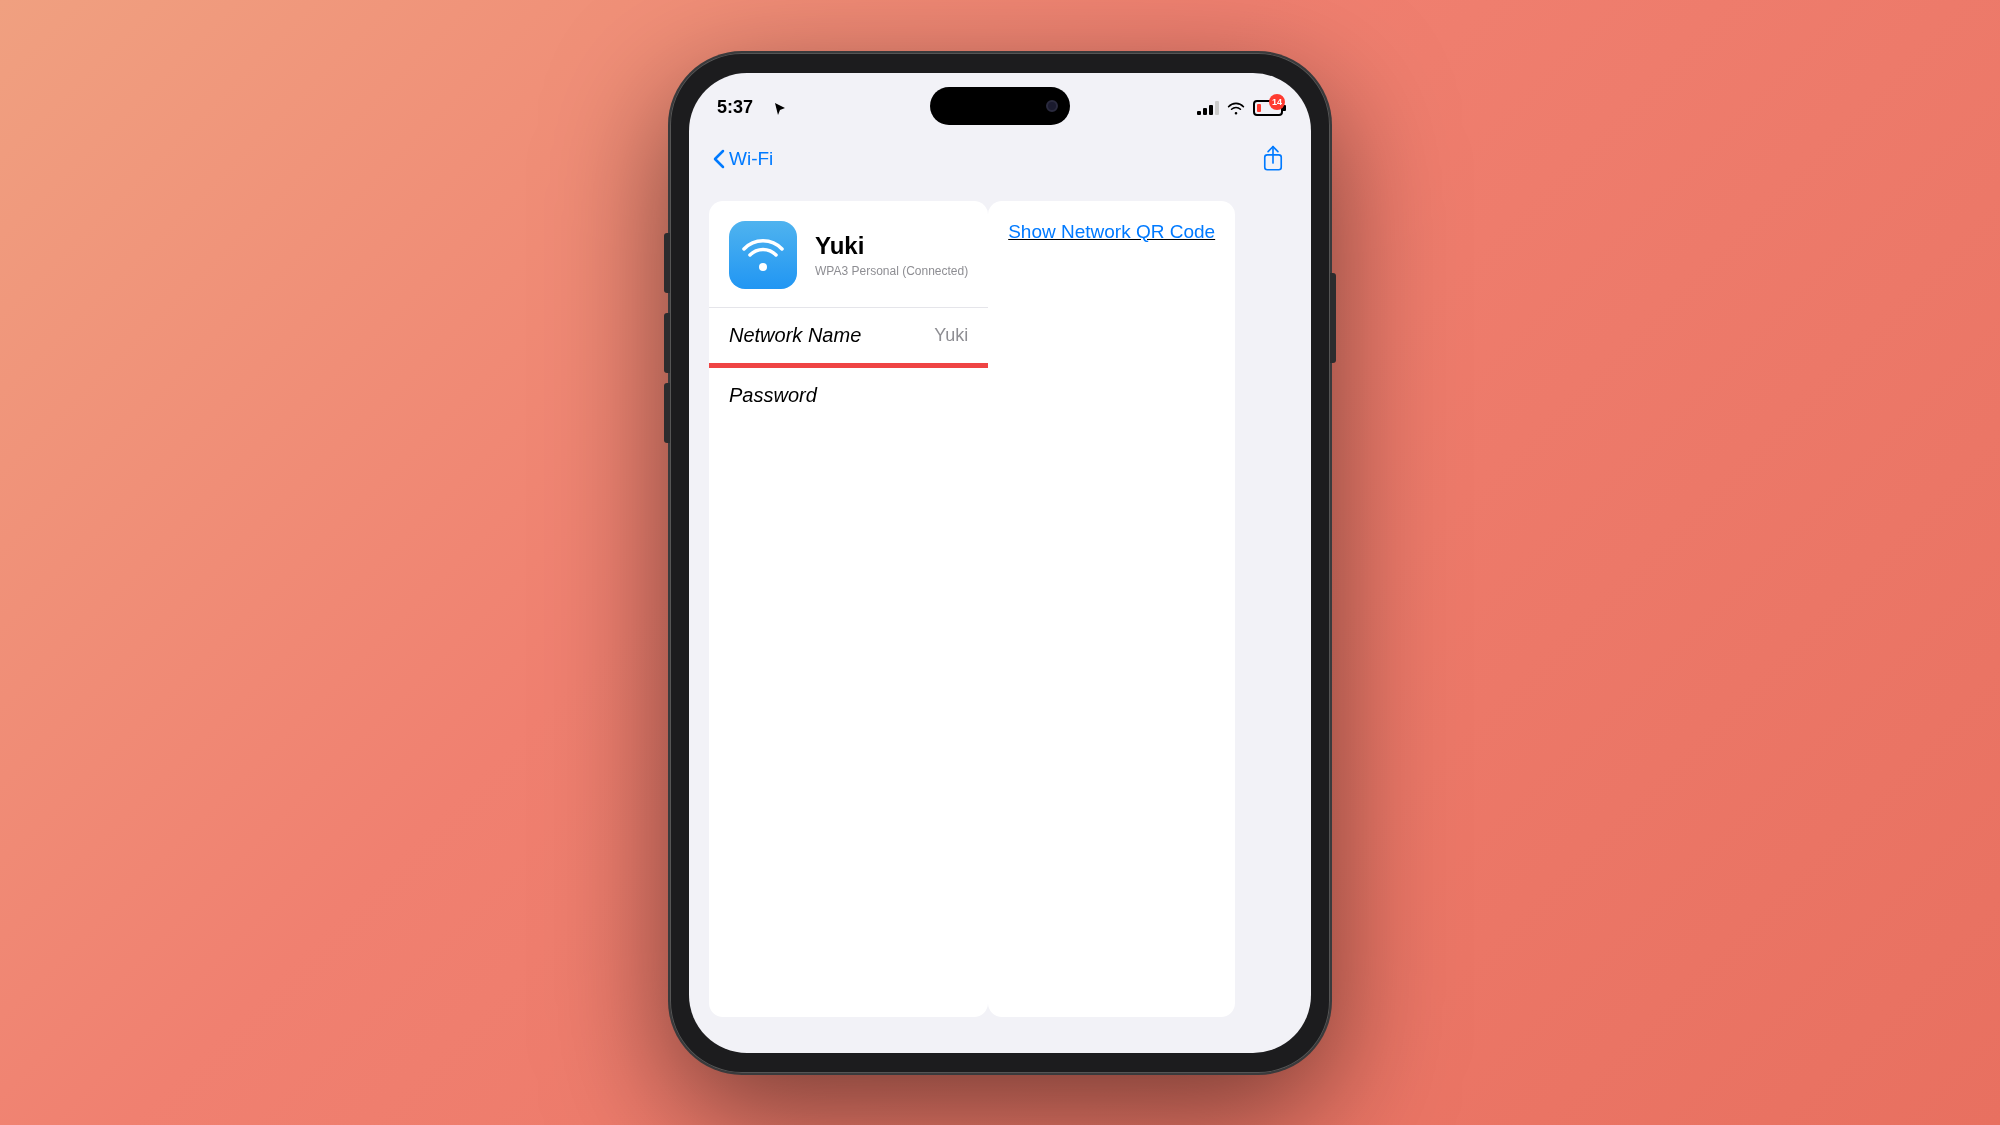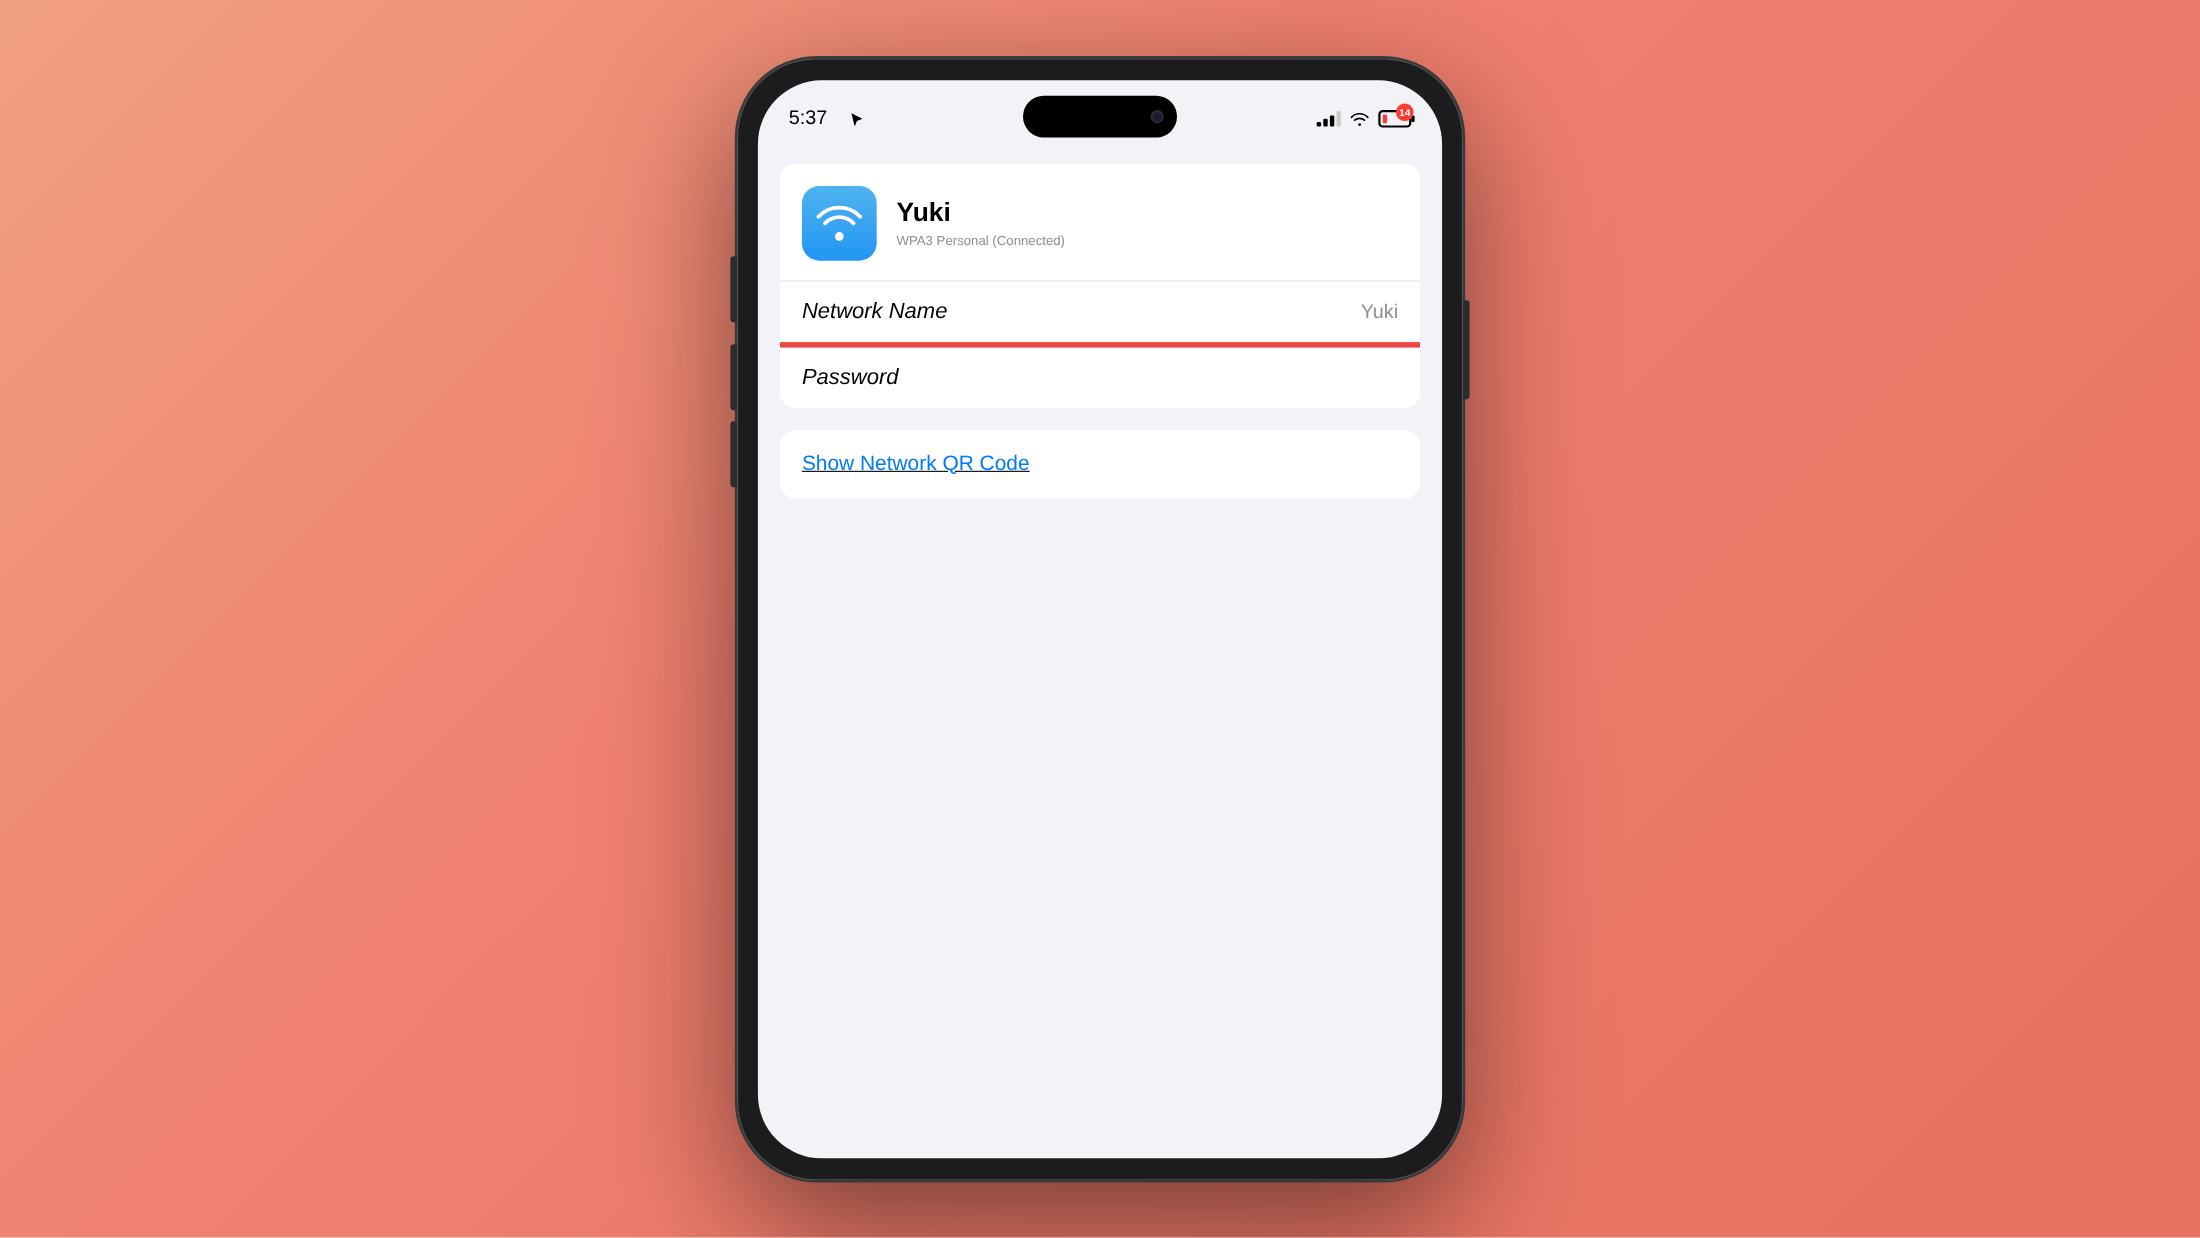--- a/index.html
+++ b/index.html
@@ -95,21 +95,21 @@
       display: flex;
       align-items: center;
       justify-content: space-between;
       padding: 0 28px;
       padding-top: 10px;
       flex-shrink: 0;
     }
 
     .status-time {
       font-size: 18px;
-      font-weight: 400;
+      font-weight: 700;
       color: #000;
       display: flex;
       align-items: center;
       gap: 20px;
     }
 
     .location-arrow {
       width: 14px;
       height: 14px;
       display: inline-block;
@@ -216,21 +216,21 @@
       height: 28px;
       cursor: pointer;
     }
 
     
     .content {
       flex: 1;
       overflow-y: auto;
       padding: 16px 20px;
       display: flex;
-      flex-direction: column;
+      flex-direction: row;
       gap: 0;
     }
 
     
     .network-card {
       background: #fff;
       border-radius: 14px;
       overflow: hidden;
       margin-bottom: 20px;
     }
@@ -353,20 +353,34 @@
           <div style="position:relative;">
             <div class="battery-badge">14</div>
             <div class="battery">
               <div class="battery-fill"></div>
             </div>
           </div>
         </div>
       </div>
     </div>
 
+    <div class="nav-bar">
+      <div class="nav-back">
+        <svg width="12" height="20" viewBox="0 0 12 20" fill="none">
+          <path d="M10 2L2 10L10 18" stroke="#007aff" stroke-width="2.5" stroke-linecap="round" stroke-linejoin="round"></path>
+        </svg>
+        <span>Wi-Fi</span>
+      </div>
+
+      <svg class="nav-share" viewBox="0 0 28 34" fill="none" xmlns="http://www.w3.org/2000/svg">
+        <rect x="4" y="12" width="20" height="18" rx="3" stroke="#007aff" stroke-width="2" fill="none"></rect>
+        <path d="M14 2V22" stroke="#007aff" stroke-width="2" stroke-linecap="round"></path>
+        <path d="M8 8L14 2L20 8" stroke="#007aff" stroke-width="2" stroke-linecap="round" stroke-linejoin="round"></path>
+      </svg>
+    </div>
 
     <div class="content">
 
       <div class="network-card">
 
         <div class="network-header">
           <div class="wifi-badge">
             <svg width="46" height="36" viewBox="0 0 46 36" fill="none">
               <circle cx="23" cy="30" r="4" fill="white"></circle>
               <path d="M10 18a18 18 0 0 1 26 0" stroke="white" stroke-width="3.5" stroke-linecap="round" fill="none"></path>

